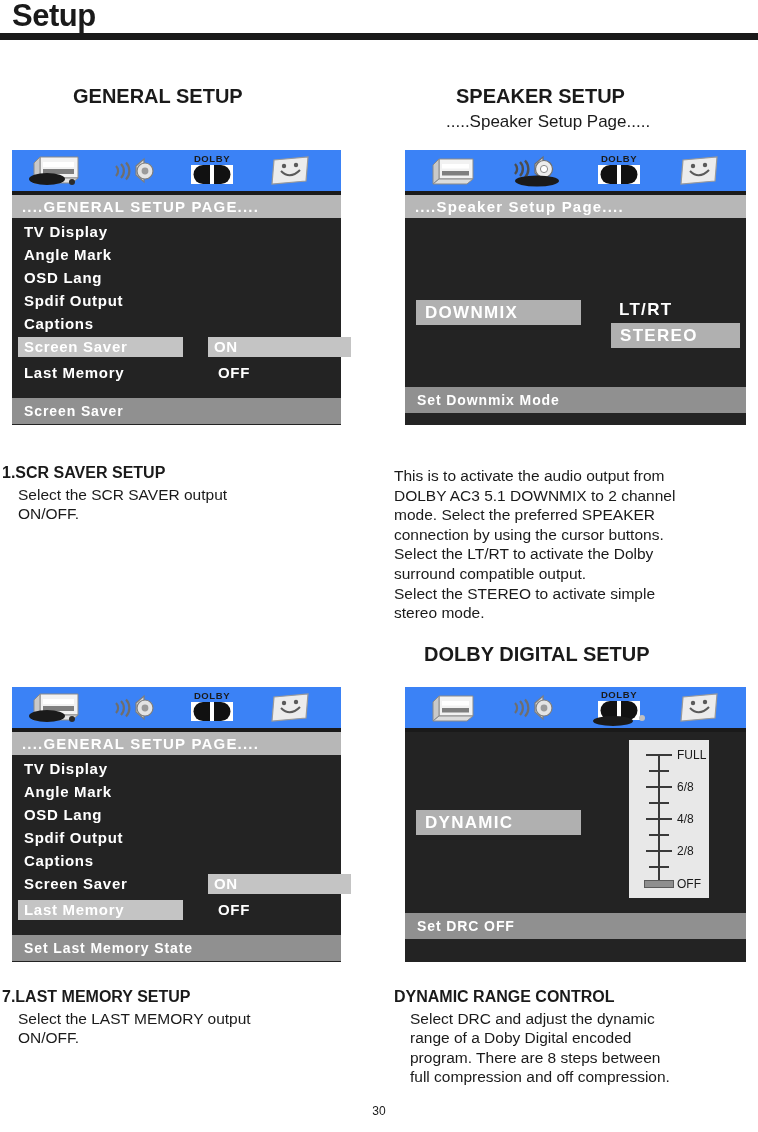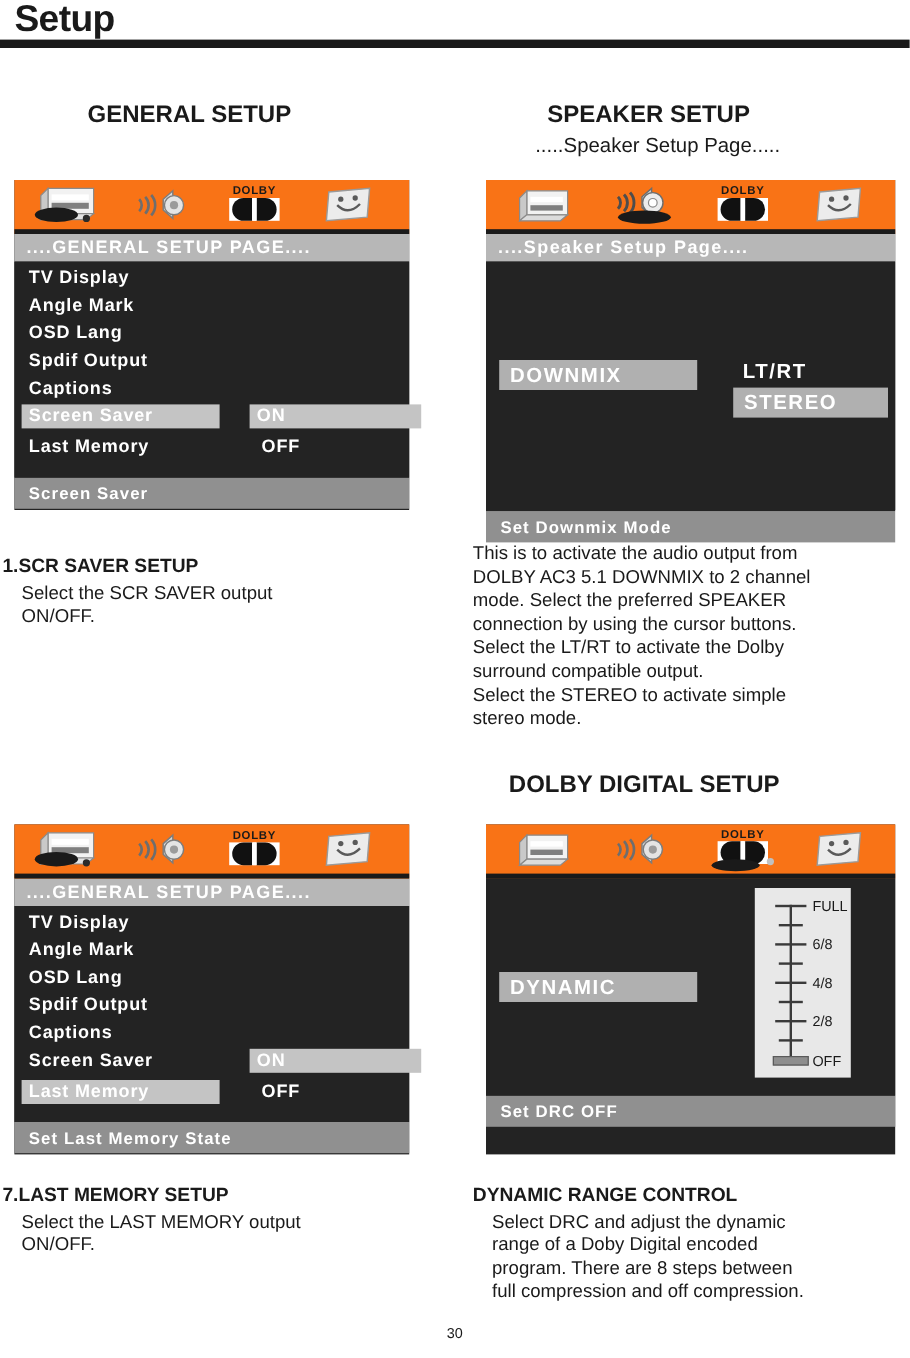--- a/index.html
+++ b/index.html
@@ -41,21 +41,21 @@
 
   
   .osd {
     position: absolute;
     background: #232323;
     box-sizing: border-box;
   }
   .osd-iconbar {
     position: relative;
     height: 45px;
-    background: #f97316;
+    background: #3b82f6;
     border-bottom: 4px solid #1a1a1a;
     box-sizing: border-box;
   }
   .icon-slot {
     position: absolute; top: 0; height: 41px;
     display: flex; align-items: center; justify-content: center;
   }
   .osd-titlebar {
     height: 23px;
     background: #b7b7b7;
@@ -276,38 +276,38 @@
         <circle cx="32" cy="11" r="2.2" fill="#5a5a5a"></circle>
         <path d="M17 17 Q26 26 36 16" fill="none" stroke="#5a5a5a" stroke-width="2"></path>
       </svg>
     </div>
   </div>
 
   <div class="osd-titlebar">
     <span>....Speaker Setup Page....</span>
   </div>
 
-  <div class="osd-body" style="height:208px;">
+  <div class="osd-body" style="height:169px;">
     <div class="chip boxed" style="left:11px; top:82px; width:165px; height:25px;">DOWNMIX</div>
     <div class="chip plain" style="left:212px; top:80px; height:24px;">LT/RT</div>
     <div class="chip boxed" style="left:206px; top:105px; width:129px; height:25px;">STEREO</div>
   </div>
 
   <div class="osd-statusbar">
     <span>Set Downmix Mode</span>
   </div>
 </div>
 
 <div class="copy" style="left:2px; top:463px; width:360px;">
   <span class="lead">1.SCR SAVER SETUP</span>
   <span class="indent copy-plain" style="position:static; margin-top:2px;">Select the SCR SAVER output
 ON/OFF.</span>
 </div>
 
-<div class="copy-plain" style="left:394px; top:452px; width:362px;">This is to activate the audio output from
+<div class="copy-plain" style="left:394px; top:466px; width:362px;">This is to activate the audio output from
 DOLBY AC3 5.1 DOWNMIX to 2 channel
 mode.  Select the preferred SPEAKER
 connection by using the cursor buttons.
 Select the LT/RT to activate the Dolby
 surround compatible output.
 Select the STEREO to activate simple
 stereo mode.</div>
 
 <div class="osd" id="panel3" style="left:12px; top:687px; width:329px; height:275px;">
 

